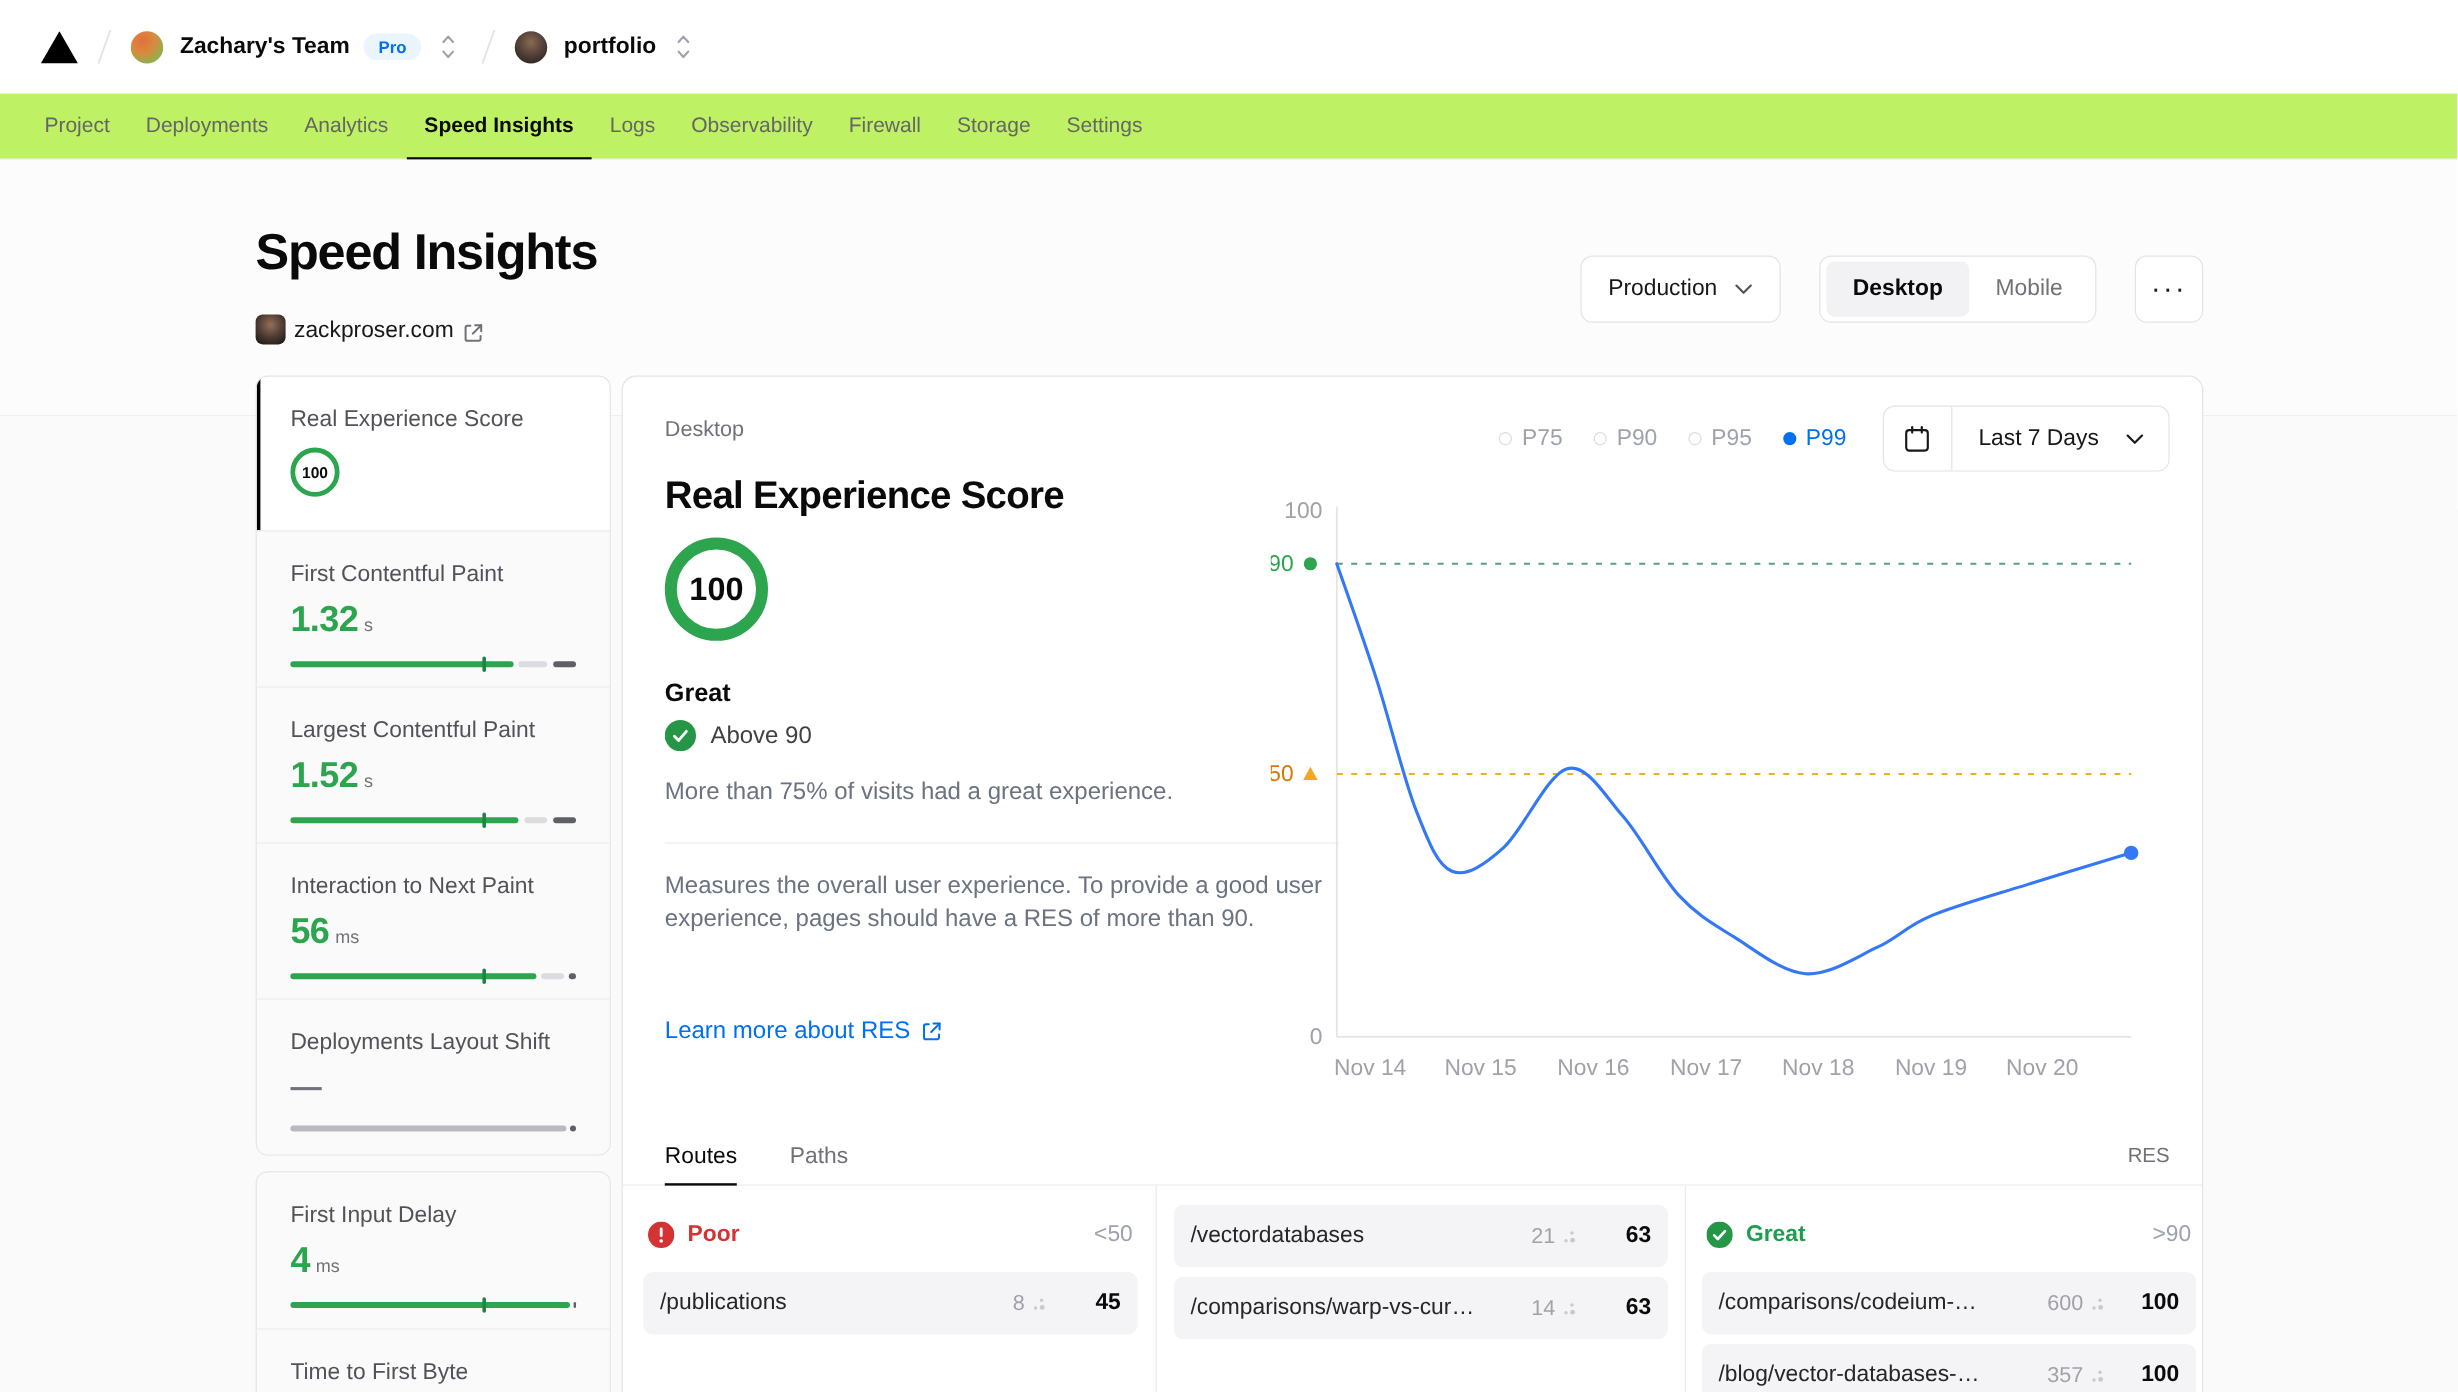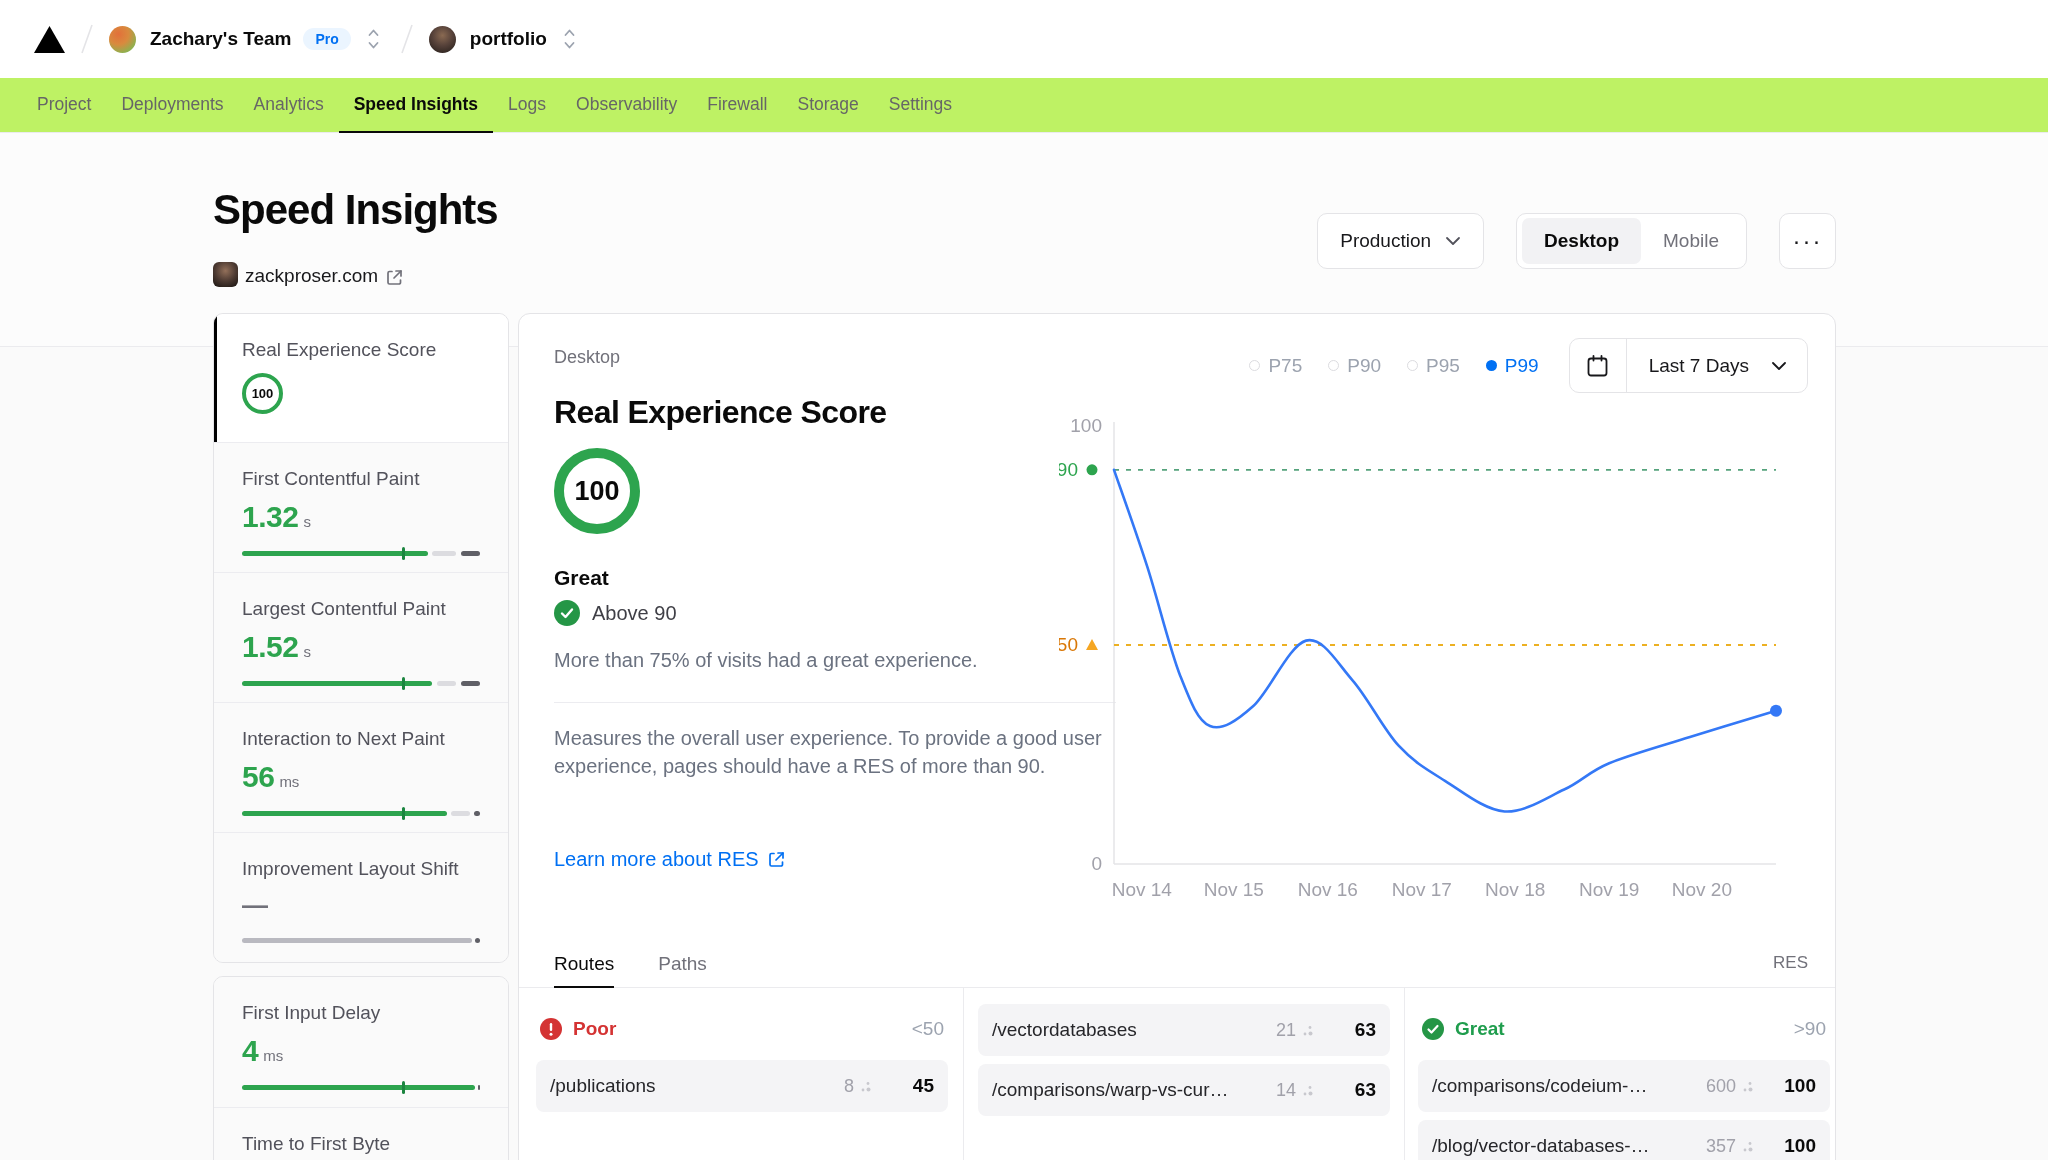--- a/index.html
+++ b/index.html
@@ -223,21 +223,21 @@
             <span class="metric-unit">ms</span>
           </div>
         <div class="bar">
             <div class="seg" style="left: 0%; width: 86%; background: rgb(45, 164, 78);"></div>
             <div class="seg" style="left: 88%; width: 8%; background: rgb(220, 220, 224);"></div>
             <div class="seg" style="left: 97.5%; width: 2.5%; background: rgb(95, 95, 102);"></div>
             <div class="tick" style="left: calc(68% - 1.5px);"></div>
           </div>
       </div>
       <div class="metric">
-        <div class="metric-label">Improvement Layout Shift</div>
+        <div class="metric-label">Deployments Layout Shift</div>
         <div class="metric-valrow">
             <span class="metric-value muted">—</span>
           </div>
         <div class="bar">
             <div class="seg" style="left: 0%; width: 96.5%; background: rgb(185, 185, 192);"></div>
             <div class="seg" style="left: 98%; width: 2%; background: rgb(95, 95, 102);"></div>
           </div>
       </div>
     </div>
     <div class="metric-group">

